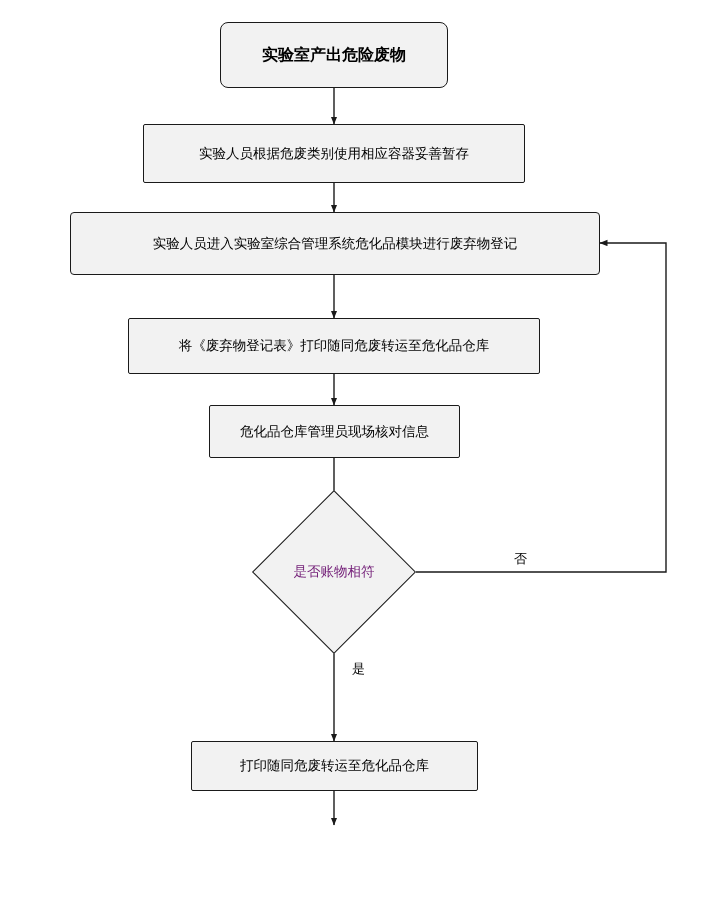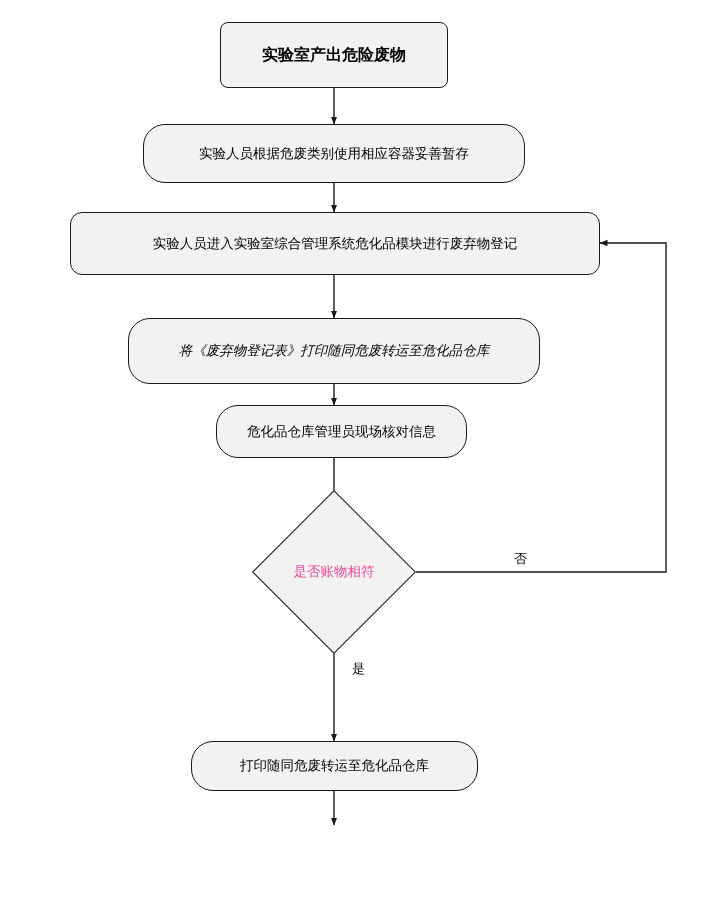--- a/index.html
+++ b/index.html
@@ -25,24 +25,24 @@
     display: flex;
     align-items: center;
     justify-content: center;
     text-align: center;
     color: #000000;
     font-size: 13.5px;
     line-height: 1.3;
     padding: 4px 13px;
   }
   .node.rounded {
-    border-radius: 22px;
+    border-radius: 2px;
   }
   .node.rect {
-    border-radius: 12px;
+    border-radius: 4px;
   }
   .node.start {
     border-radius: 8px;
     font-weight: bold;
     font-size: 16px;
   }
   .diamond-wrap {
     position: absolute;
   }
   .diamond-shape {
@@ -59,21 +59,21 @@
   .diamond-label {
     position: absolute;
     left: 0;
     top: 0;
     width: 100%;
     height: 100%;
     display: flex;
     align-items: center;
     justify-content: center;
     font-size: 13.5px;
-    color: #ec4899;
+    color: #701a75;
     text-align: center;
   }
   .edge-label {
     position: absolute;
     font-size: 13px;
     color: #000;
     background: #ffffff;
     padding: 0 2px;
   }
   svg.connectors {
@@ -119,25 +119,25 @@
   </div>
 
   <div class="node rounded" style="left:143px; top:124px; width:382px; height:59px;">
     <span>实验人员根据危废类别使用相应容器妥善暂存</span>
   </div>
 
   <div class="node rect" style="left:70px; top:212px; width:530px; height:63px;">
     <span>实验人员进入实验室综合管理系统危化品模块进行废弃物登记</span>
   </div>
 
-  <div class="node rounded" style="left:128px; top:318px; width:412px; height:66px;font-style:italic;">
+  <div class="node rounded" style="left:128px; top:318px; width:412px; height:56px;">
     <span>将《废弃物登记表》打印随同危废转运至危化品仓库</span>
   </div>
 
-  <div class="node rounded" style="left:216px; top:405px; width:251px; height:53px;">
+  <div class="node rounded" style="left:209px; top:405px; width:251px; height:53px;">
     <span>危化品仓库管理员现场核对信息</span>
   </div>
 
   <div class="diamond-wrap" style="left:276px; top:514px; width:116px; height:116px;">
     <div class="diamond-shape"></div>
     <div class="diamond-label">是否账物相符</div>
   </div>
 
   <div class="edge-label" style="left:512px; top:550px;">否</div>
 

